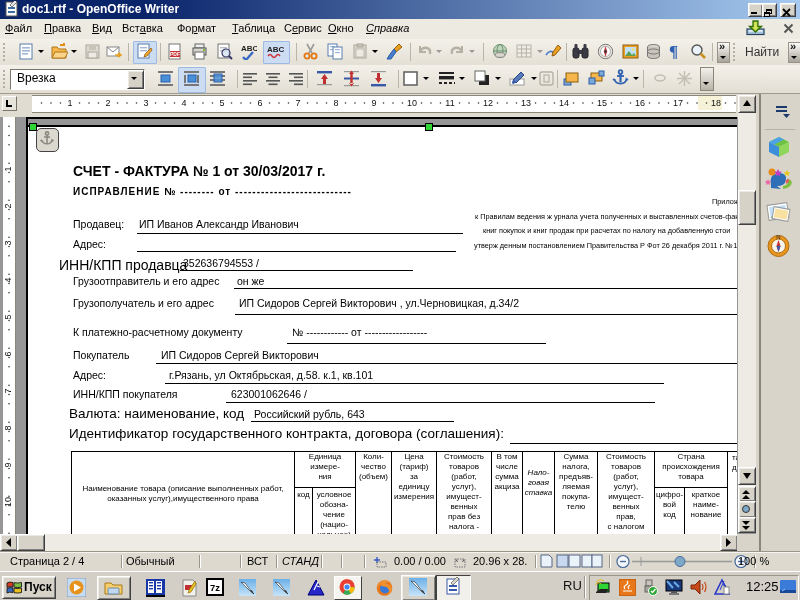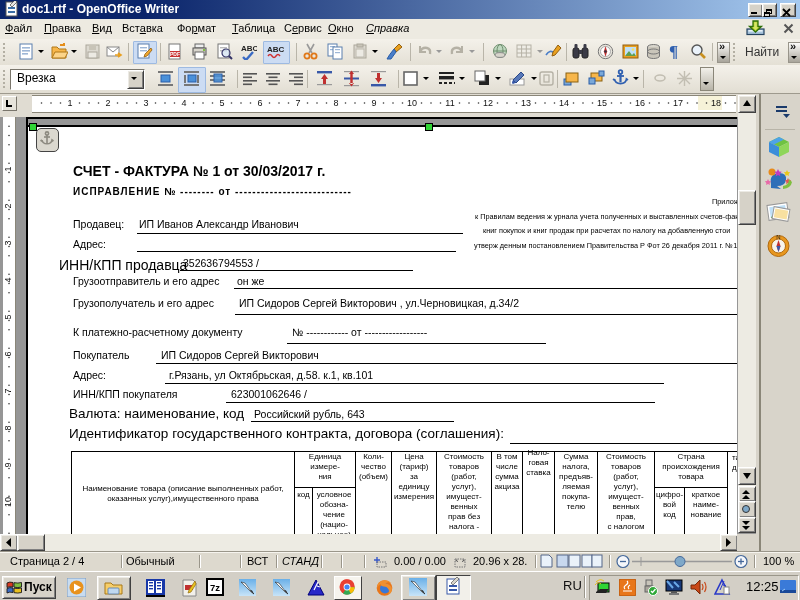--- a/index.html
+++ b/index.html
@@ -531,21 +531,21 @@
       <div class="abs" style="left:294px;top:487px;width:62px;height:1px;background:#000;"></div>
       <div class="abs" style="left:654px;top:487px;width:74px;height:1px;background:#000;"></div>
       <div class="tc" style="left:72px;top:484px;width:222px;">Наименование товара (описание выполненных работ,<br>оказанных услуг),имущественного права</div>
       <div class="tc" style="left:295px;top:452px;width:60px;">Единица<br>измере-<br>ния</div>
       <div class="tc" style="left:295px;top:490px;width:17px;">код</div>
       <div class="tc" style="left:313px;top:490px;width:42px;">условное<br>обозна-<br>чение<br>(нацио-<br>нальное)</div>
       <div class="tc" style="left:356px;top:452px;width:35px;">Коли-<br>чество<br>(объем)</div>
       <div class="tc" style="left:392px;top:452px;width:44px;">Цена<br>(тариф)<br>за<br>единицу<br>измерения</div>
       <div class="tc" style="left:437px;top:452px;width:54px;">Стоимость<br>товаров<br>(работ,<br>услуг),<br>имущест-<br>венных<br>прав без<br>налога -<br>всего</div>
       <div class="tc" style="left:492px;top:452px;width:30px;">В том<br>числе<br>сумма<br>акциза</div>
-      <div class="tc" style="left:523px;top:448px;width:31px;">Нало-<br>говая<br>ставка</div>
+      <div class="tc" style="left:523px;top:468px;width:31px;font-style:italic;">Нало-<br>говая<br>ставка</div>
       <div class="tc" style="left:555px;top:452px;width:42px;">Сумма<br>налога,<br>предъяв-<br>ляемая<br>покупа-<br>телю</div>
       <div class="tc" style="left:598px;top:452px;width:56px;">Стоимость<br>товаров<br>(работ,<br>услуг),<br>имущест-<br>венных<br>прав,<br>с налогом<br>- всего</div>
       <div class="tc" style="left:655px;top:452px;width:72px;">Страна<br>происхождения<br>товара</div>
       <div class="tc" style="left:655px;top:490px;width:29px;">цифро-<br>вой<br>код</div>
       <div class="tc" style="left:685px;top:490px;width:42px;">краткое<br>наиме-<br>нование</div>
       <div class="tc" style="left:728px;top:453px;width:20px;text-align:left;padding-left:4px;">та<br>д</div>
     </div>
   </div>
 
   <div class="abs" id="vscroll" style="left:738px;top:95px;width:18px;height:438px;background:#EDEBE3;">
@@ -666,21 +666,21 @@
     <circle cx="7" cy="7.5" r="6" fill="#F4F6FA" stroke="#44689A" stroke-width="1.2"></circle>
       <line x1="4" y1="7.5" x2="10" y2="7.5" stroke="#44689A" stroke-width="1.3"></line>
     <line x1="16" y1="7.5" x2="116" y2="7.5" stroke="#999" stroke-width="1.6"></line>
     <line x1="25" y1="3" x2="25" y2="12" stroke="#999"></line>
     <circle cx="64" cy="7.5" r="5" fill="#7FA8C8" stroke="#44689A"></circle>
     <circle cx="125" cy="7.5" r="6" fill="#F4F6FA" stroke="#44689A" stroke-width="1.2"></circle>
       <line x1="122" y1="7.5" x2="128" y2="7.5" stroke="#44689A" stroke-width="1.3"></line>
       <line x1="125" y1="4.5" x2="125" y2="10.5" stroke="#44689A" stroke-width="1.3"></line>
   </svg>
   <div class="sdiv" style="left:754px;"></div>
-  <div class="abs" style="left:763px;top:555px;font-size:11px;">100 %</div>
+  <div class="abs" style="left:738px;top:555px;font-size:11px;">100 %</div>
 
   <div class="abs" id="taskbar" style="left:0;top:571px;width:800px;height:29px;background:#D3CFC6;border-top:1px solid #fff;">
     
     <div class="abs b3d" style="left:2px;top:4px;width:52px;height:21px;"></div>
     <svg class="abs" style="left:5px;top:6px" width="19" height="18">
       <g stroke="#1a1a1a" stroke-width="0.9">
       <path d="M2 5 Q4.5 3.5 8 4.5 L8 9 Q4.5 8 2 9.5 Z" fill="#D83A20"></path>
       <path d="M9 4.7 Q13 5.5 16.5 4.5 L16.5 9 Q13 10 9 9.2 Z" fill="#7FBF3F"></path>
       <path d="M2 10.5 Q4.5 9 8 10 L8 14.5 Q4.5 13.5 2 15 Z" fill="#3A6BC4"></path>
       <path d="M9 10.2 Q13 11 16.5 10 L16.5 14.5 Q13 15.5 9 14.7 Z" fill="#E8C020"></path>

